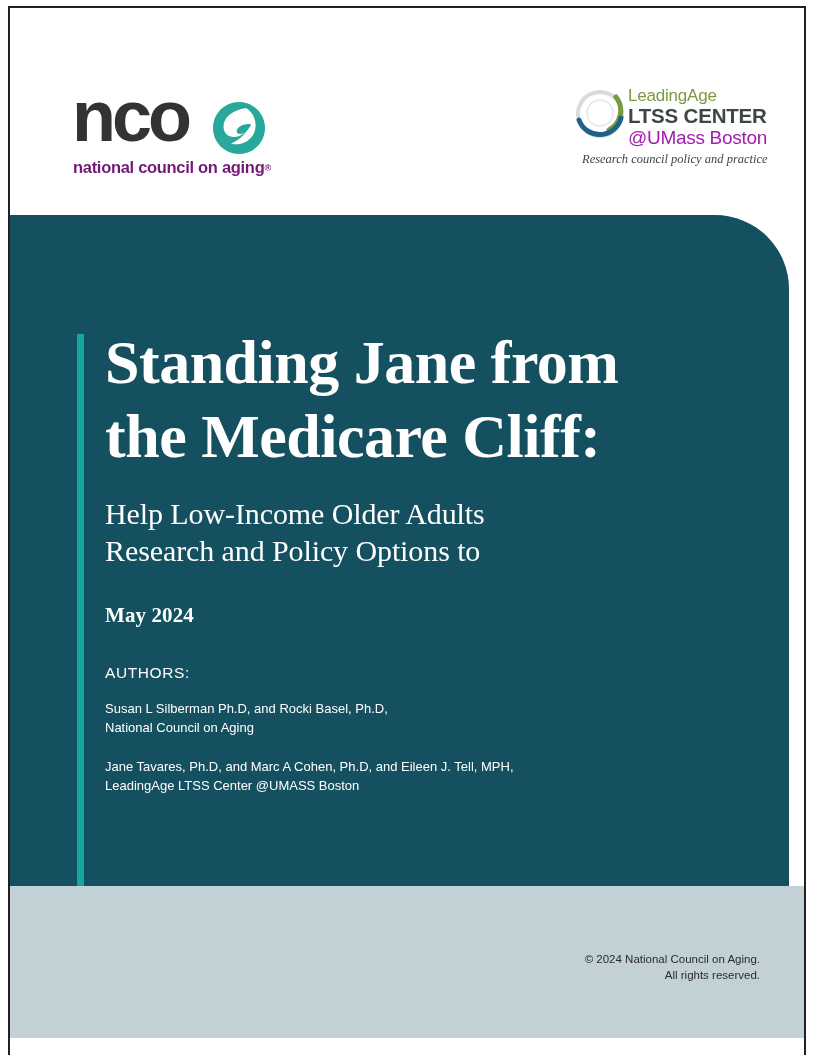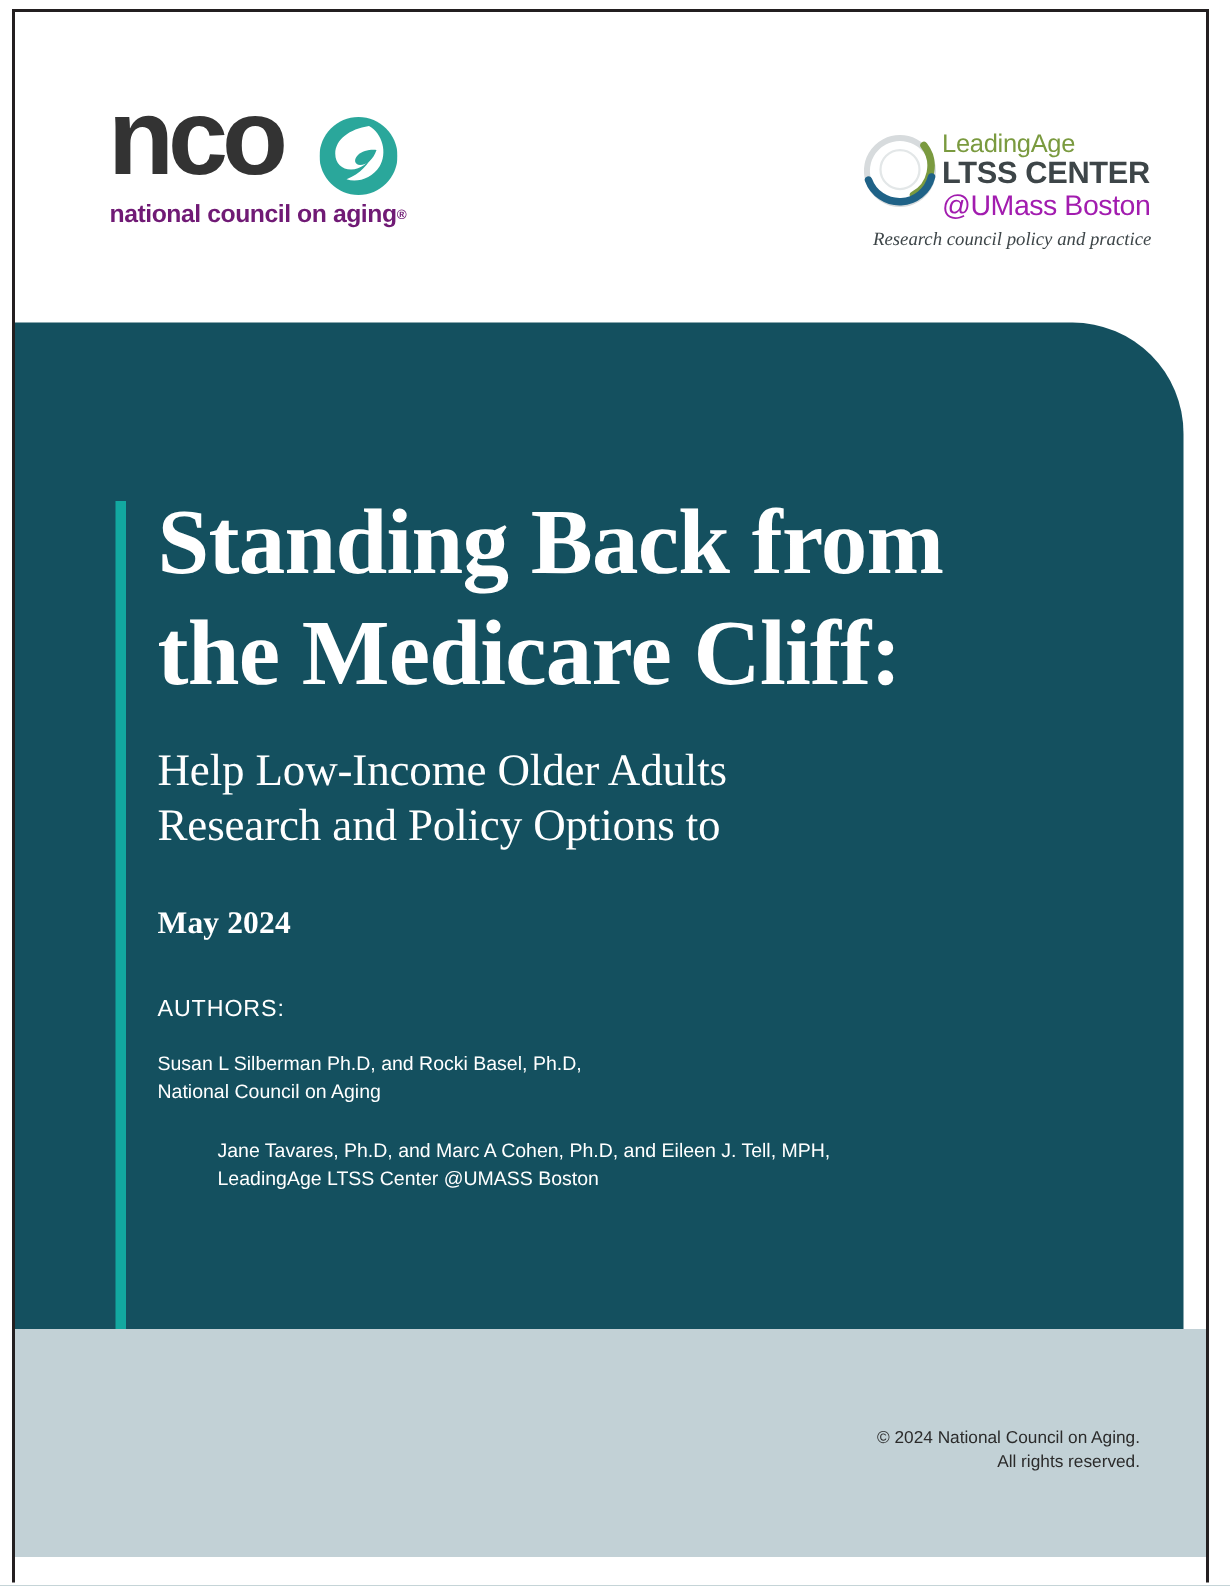--- a/index.html
+++ b/index.html
@@ -33,21 +33,21 @@
   .header {
     position: absolute;
     left: 0; top: 0;
     width: 796px;
     height: 205px;
   }
 
   .ncoa-logo {
     position: absolute;
     left: 62px;
-    top: 54px;
+    top: 78px;
     width: 210px;
     text-decoration: underline;
   }
   .ncoa-wordmark {
     position: relative;
     height: 66px;
   }
   .ncoa-nco {
     position: absolute;
     left: 0;
@@ -207,21 +207,21 @@
     margin-top: 36px;
   }
   .author-block {
     font-family: "Liberation Sans", sans-serif;
     font-weight: 400;
     font-size: 13px;
     line-height: 18.5px;
     color: #ffffff;
     margin-top: 18px;
   }
-  .author-block.second { margin-top: 21px; margin-left: 40px; }
+  .author-block.second { margin-top: 21px; }
   .author-line { display: block; }
 
   
   .footer-band {
     position: absolute;
     left: 0;
     top: 878px;
     width: 796px;
     height: 152px;
     background: #c2d1d6;
@@ -279,21 +279,21 @@
 
   </div>
 
   <div class="hero">
 
     <div class="accent-bar"></div>
 
     <div class="hero-content">
 
       <h1 class="title">
-        <span class="title-line">Standing Back from</span>
+        <span class="title-line">Standing Jane from</span>
         <span class="title-line">the Medicare Cliff:</span>
       </h1>
 
       <div class="subtitle">
         <span class="subtitle-line">Help Low-Income Older Adults</span>
         <span class="subtitle-line">Research and Policy Options to</span>
       </div>
 
       <div class="pubdate">May 2024</div>
 

